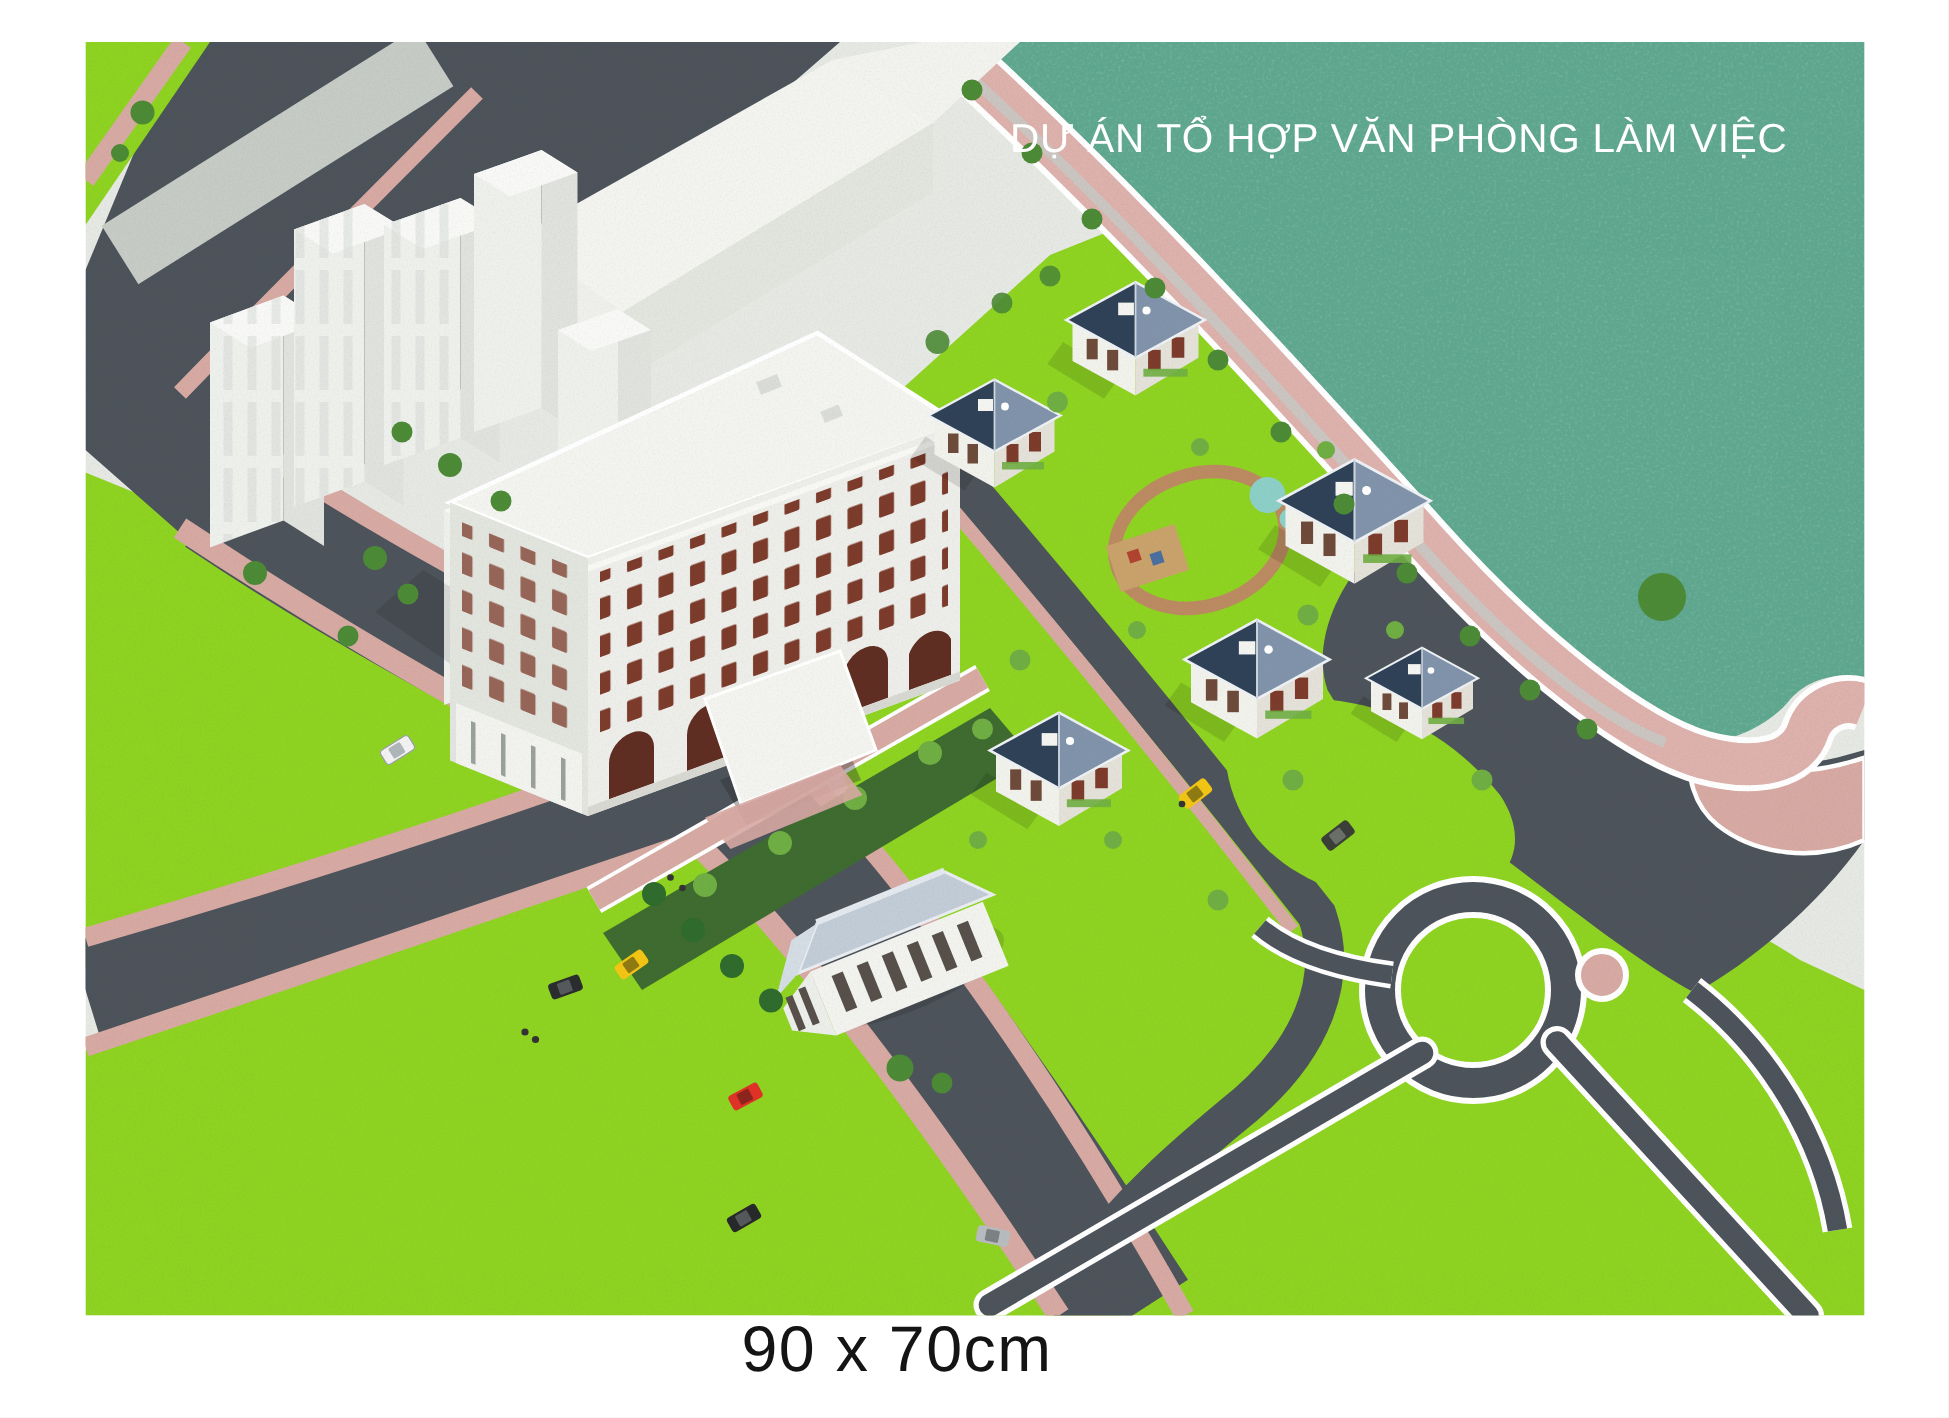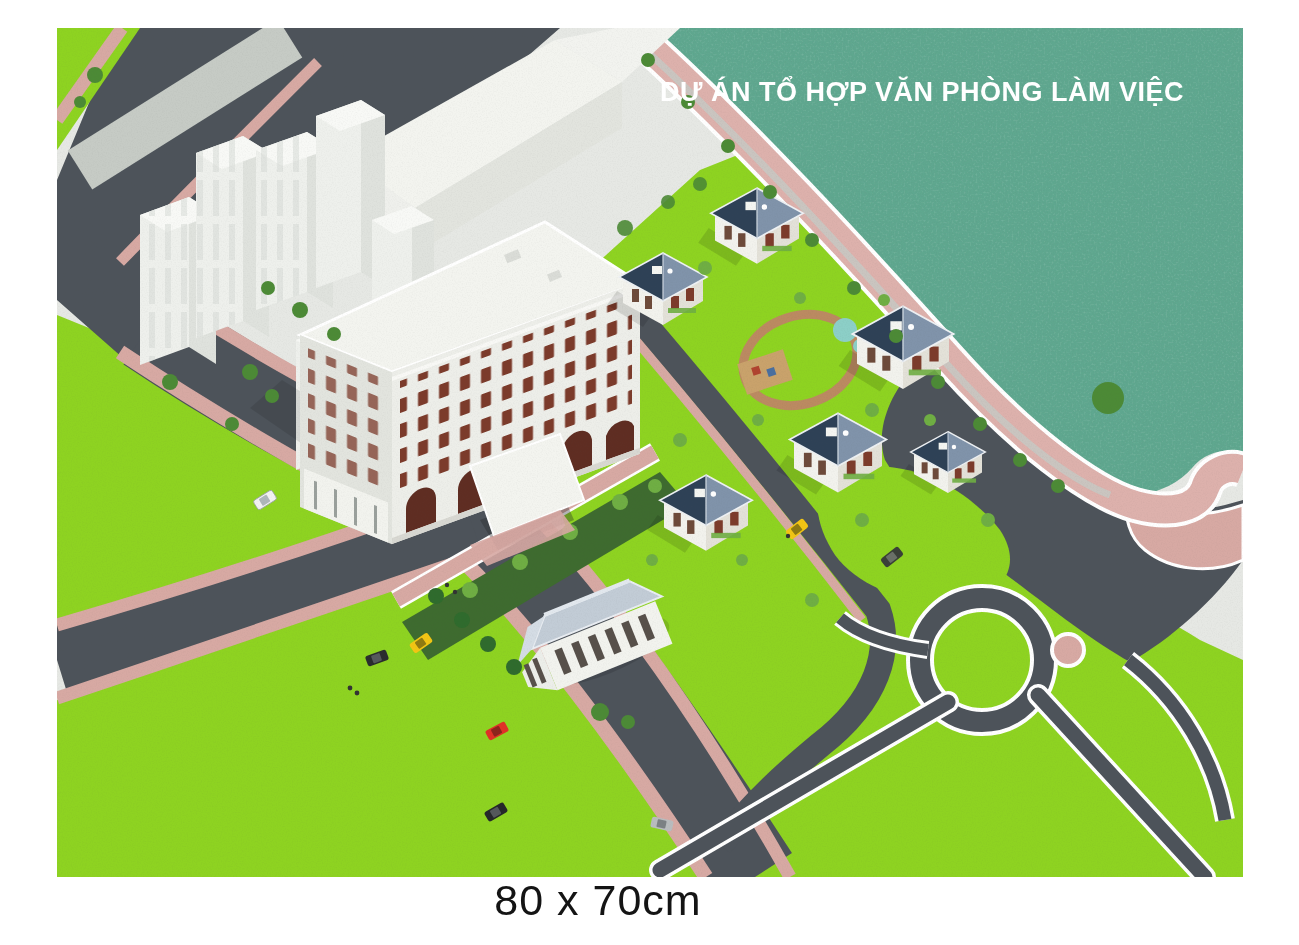--- a/index.html
+++ b/index.html
@@ -18,22 +18,22 @@
   .concln{stroke:var(--c-concrete,#c6cbc5);fill:none;}
   .bw{fill:var(--c-building,#f3f4ef);}
   .bs{fill:var(--c-building_shade,#e2e4de);}
   .win{fill:var(--c-window,#7c3b2b);}
   .vroofd{fill:var(--c-villa_roof,#2e4156);}
   .vroofl{fill:var(--c-villa_roof_light,#8093aa);}
   .tree{fill:var(--c-tree,#4c8a36);}
   .shrub{fill:var(--c-shrub,#6fae43);}
   .hedge{fill:var(--c-hedge,#3e6b2f);}
   .whiteln{stroke:#ffffff;fill:none;}
-  .title-overlay{position:absolute;left:660px;top:74px;width:545px;text-align:left;
-    color:var(--c-title_text,#fff);font-weight:bold;font-size:27px;line-height:36px;letter-spacing:.5px;}
+  .title-overlay{position:absolute;left:660px;top:74px;width:545px;text-align:center;
+    color:var(--c-title_text,#fff);font-weight:normal;font-size:27px;line-height:36px;letter-spacing:.5px;}
   .size-caption{position:absolute;left:0;top:876px;width:1196px;text-align:center;
     color:var(--c-caption_text,#141414);font-size:43px;font-weight:400;letter-spacing:1px;}
 </style>
 </head>
 <body>
 
 <div class="page">
 
 <svg class="scene" width="1299" height="945" viewBox="0 0 1299 945">
   <defs>
@@ -369,15 +369,15 @@
     </g>
 
     <rect x="57" y="28" width="1186" height="849" filter="url(#grain)" opacity="0.16"></rect>
   </g>
 </svg>
 
 <div class="title-overlay">
   <div>DỰ ÁN TỔ HỢP VĂN PHÒNG LÀM VIỆC</div>
 </div>
 
-<div class="size-caption">80 x 70cm</div>
+<div class="size-caption">90 x 70cm</div>
 
 </div>
 
 </body></html>

